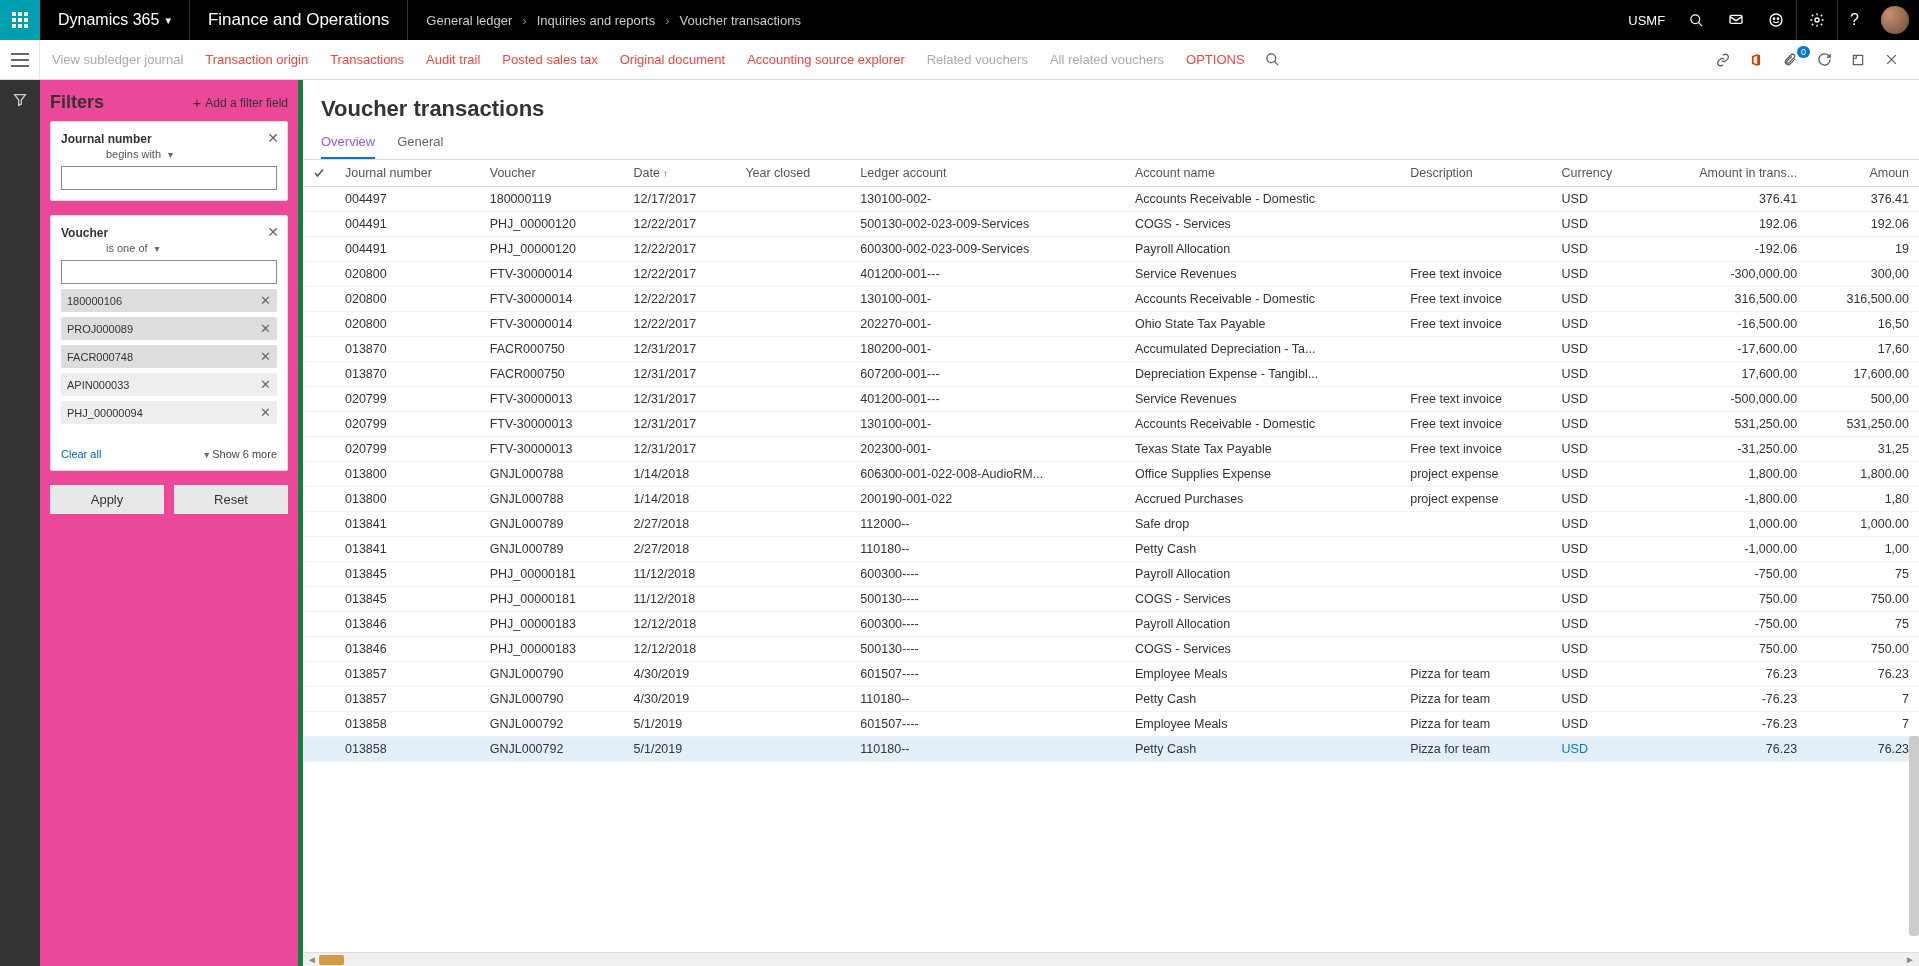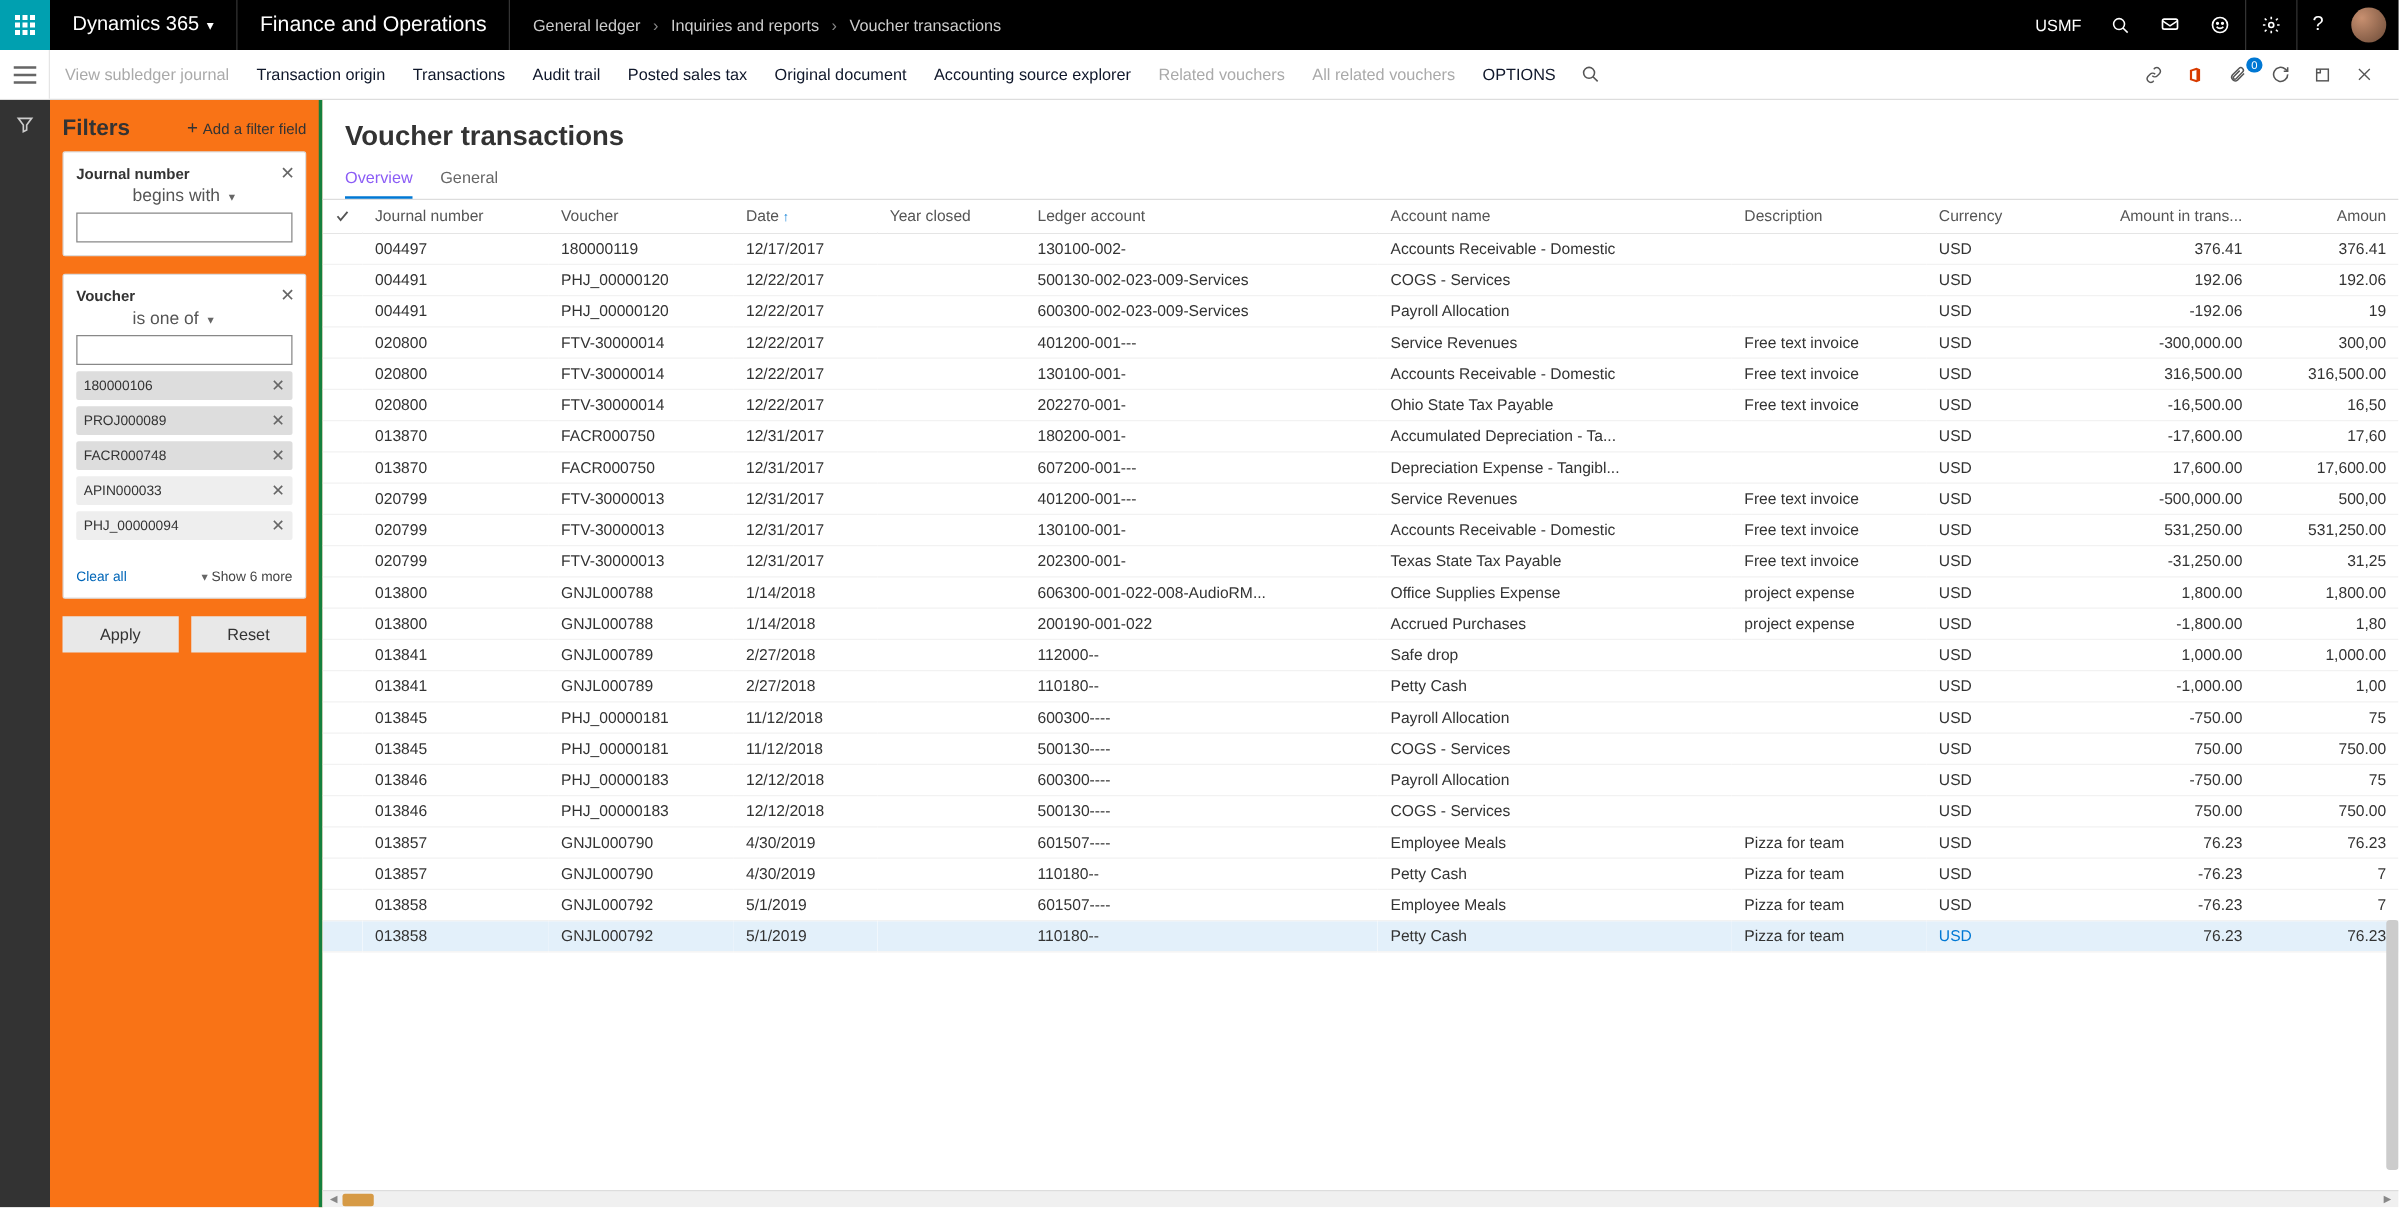--- a/index.html
+++ b/index.html
@@ -16,39 +16,39 @@
     .top-right { margin-left: auto; display: flex; align-items: center; height:100%; }
     .top-right .item { padding: 0 12px; height:100%; display:flex; align-items:center; cursor:pointer; font-size:13px; }
     .avatar { width:28px; height:28px; border-radius:50%; background: radial-gradient(circle at 30% 30%, #c89070, #6b4a37); margin: 0 10px; }
 
     
     .action-bar { height: 40px; border-bottom: 1px solid #ddd; display: flex; align-items: center; padding: 0 0 0 0; background:#fff; }
     .left-rail { width: 40px; background: #fff; border-right:1px solid #e5e5e5; height:100%; display:flex; align-items:center; justify-content:center; }
     .hamburger { width:18px; height:14px; display:flex; flex-direction:column; justify-content:space-between;}
     .hamburger span{ height:2px; background:#666; display:block;}
     .action-items { display: flex; align-items: center; gap: 22px; padding-left: 12px; }
-    .action-items a { color: #0f172a; text-decoration: none; font-size: 13px; cursor:pointer; }
+    .action-items a { color: #ef4444; text-decoration: none; font-size: 13px; cursor:pointer; }
     .action-items a.disabled { color: #aaa; }
     .action-right { margin-left:auto; display:flex; align-items:center; gap:14px; padding-right:14px; }
     .action-right .icon-btn { cursor:pointer; color:#555; width:20px; text-align:center; position:relative;}
     .badge { position:absolute; top:-6px; right:-7px; background:#0078d4; color:#fff; border-radius:8px; font-size:9px; padding:0 4px; line-height:12px;}
 
     
     .main { flex:1; display:flex; overflow:hidden; }
     .filter-rail { width: 40px; background: #333; color:#fff; display:flex; flex-direction:column; align-items:center; padding-top:12px;}
     .filter-rail .funnel { color:#ccc; }
 
-    .filter-panel { width: 218px; background: #f97316; border-right:3px solid #15803d; padding: 12px 10px; overflow-y:auto;}
+    .filter-panel { width: 263px; background: #ec4899; border-right:5px solid #15803d; padding: 12px 10px; overflow-y:auto;}
     .filter-panel h3 { font-size:18px; font-weight:600; color:#333; margin-bottom: 8px; display:flex; align-items:center; justify-content:space-between;}
     .add-filter { font-size:12px; color:#333; cursor:pointer; display:flex; align-items:center; gap:4px; font-weight:400;}
     
     .filter-card { background:#fff; border:1px solid #ddd; border-radius:2px; padding:10px; margin-bottom:14px; position:relative;}
     .filter-card .close-x { position:absolute; top:8px; right:8px; color:#666; cursor:pointer; font-size:14px;}
     .filter-card .fc-title { font-size:12px; font-weight:600; color:#333; }
-    .filter-card .fc-sub { font-size:14px; color:#555; display:flex; align-items:center; gap:4px; margin:2px 0 6px 0; cursor:pointer;padding-left:45px;}
+    .filter-card .fc-sub { font-size:11px; color:#555; display:flex; align-items:center; gap:4px; margin:2px 0 6px 0; cursor:pointer;padding-left:45px;}
     .filter-card input[type=text] { width:100%; border:1px solid #888; padding:4px; font-size:12px; }
     .pill { background:#ddd; border-radius:2px; padding:4px 6px; margin-top:5px; font-size:11px; display:flex; align-items:center; justify-content:space-between; color:#333;}
     .pill.light { background:#eee; }
     .pill .px { color:#666; cursor:pointer; font-size:13px; }
     .filter-footer-row { display:flex; justify-content:space-between; align-items:center; margin-top:24px; font-size:11px;}
     .filter-footer-row a { color:#0066b8; text-decoration:none; cursor:pointer;}
     .showmore { display:flex; align-items:center; gap:3px; color:#444;}
 
     .btn-row { display:flex; gap:10px; margin-top:10px;}
     .btn { flex:1; background:#e8e8e8; border:none; padding:7px 0; font-size:13px; cursor:pointer; color:#333;}

